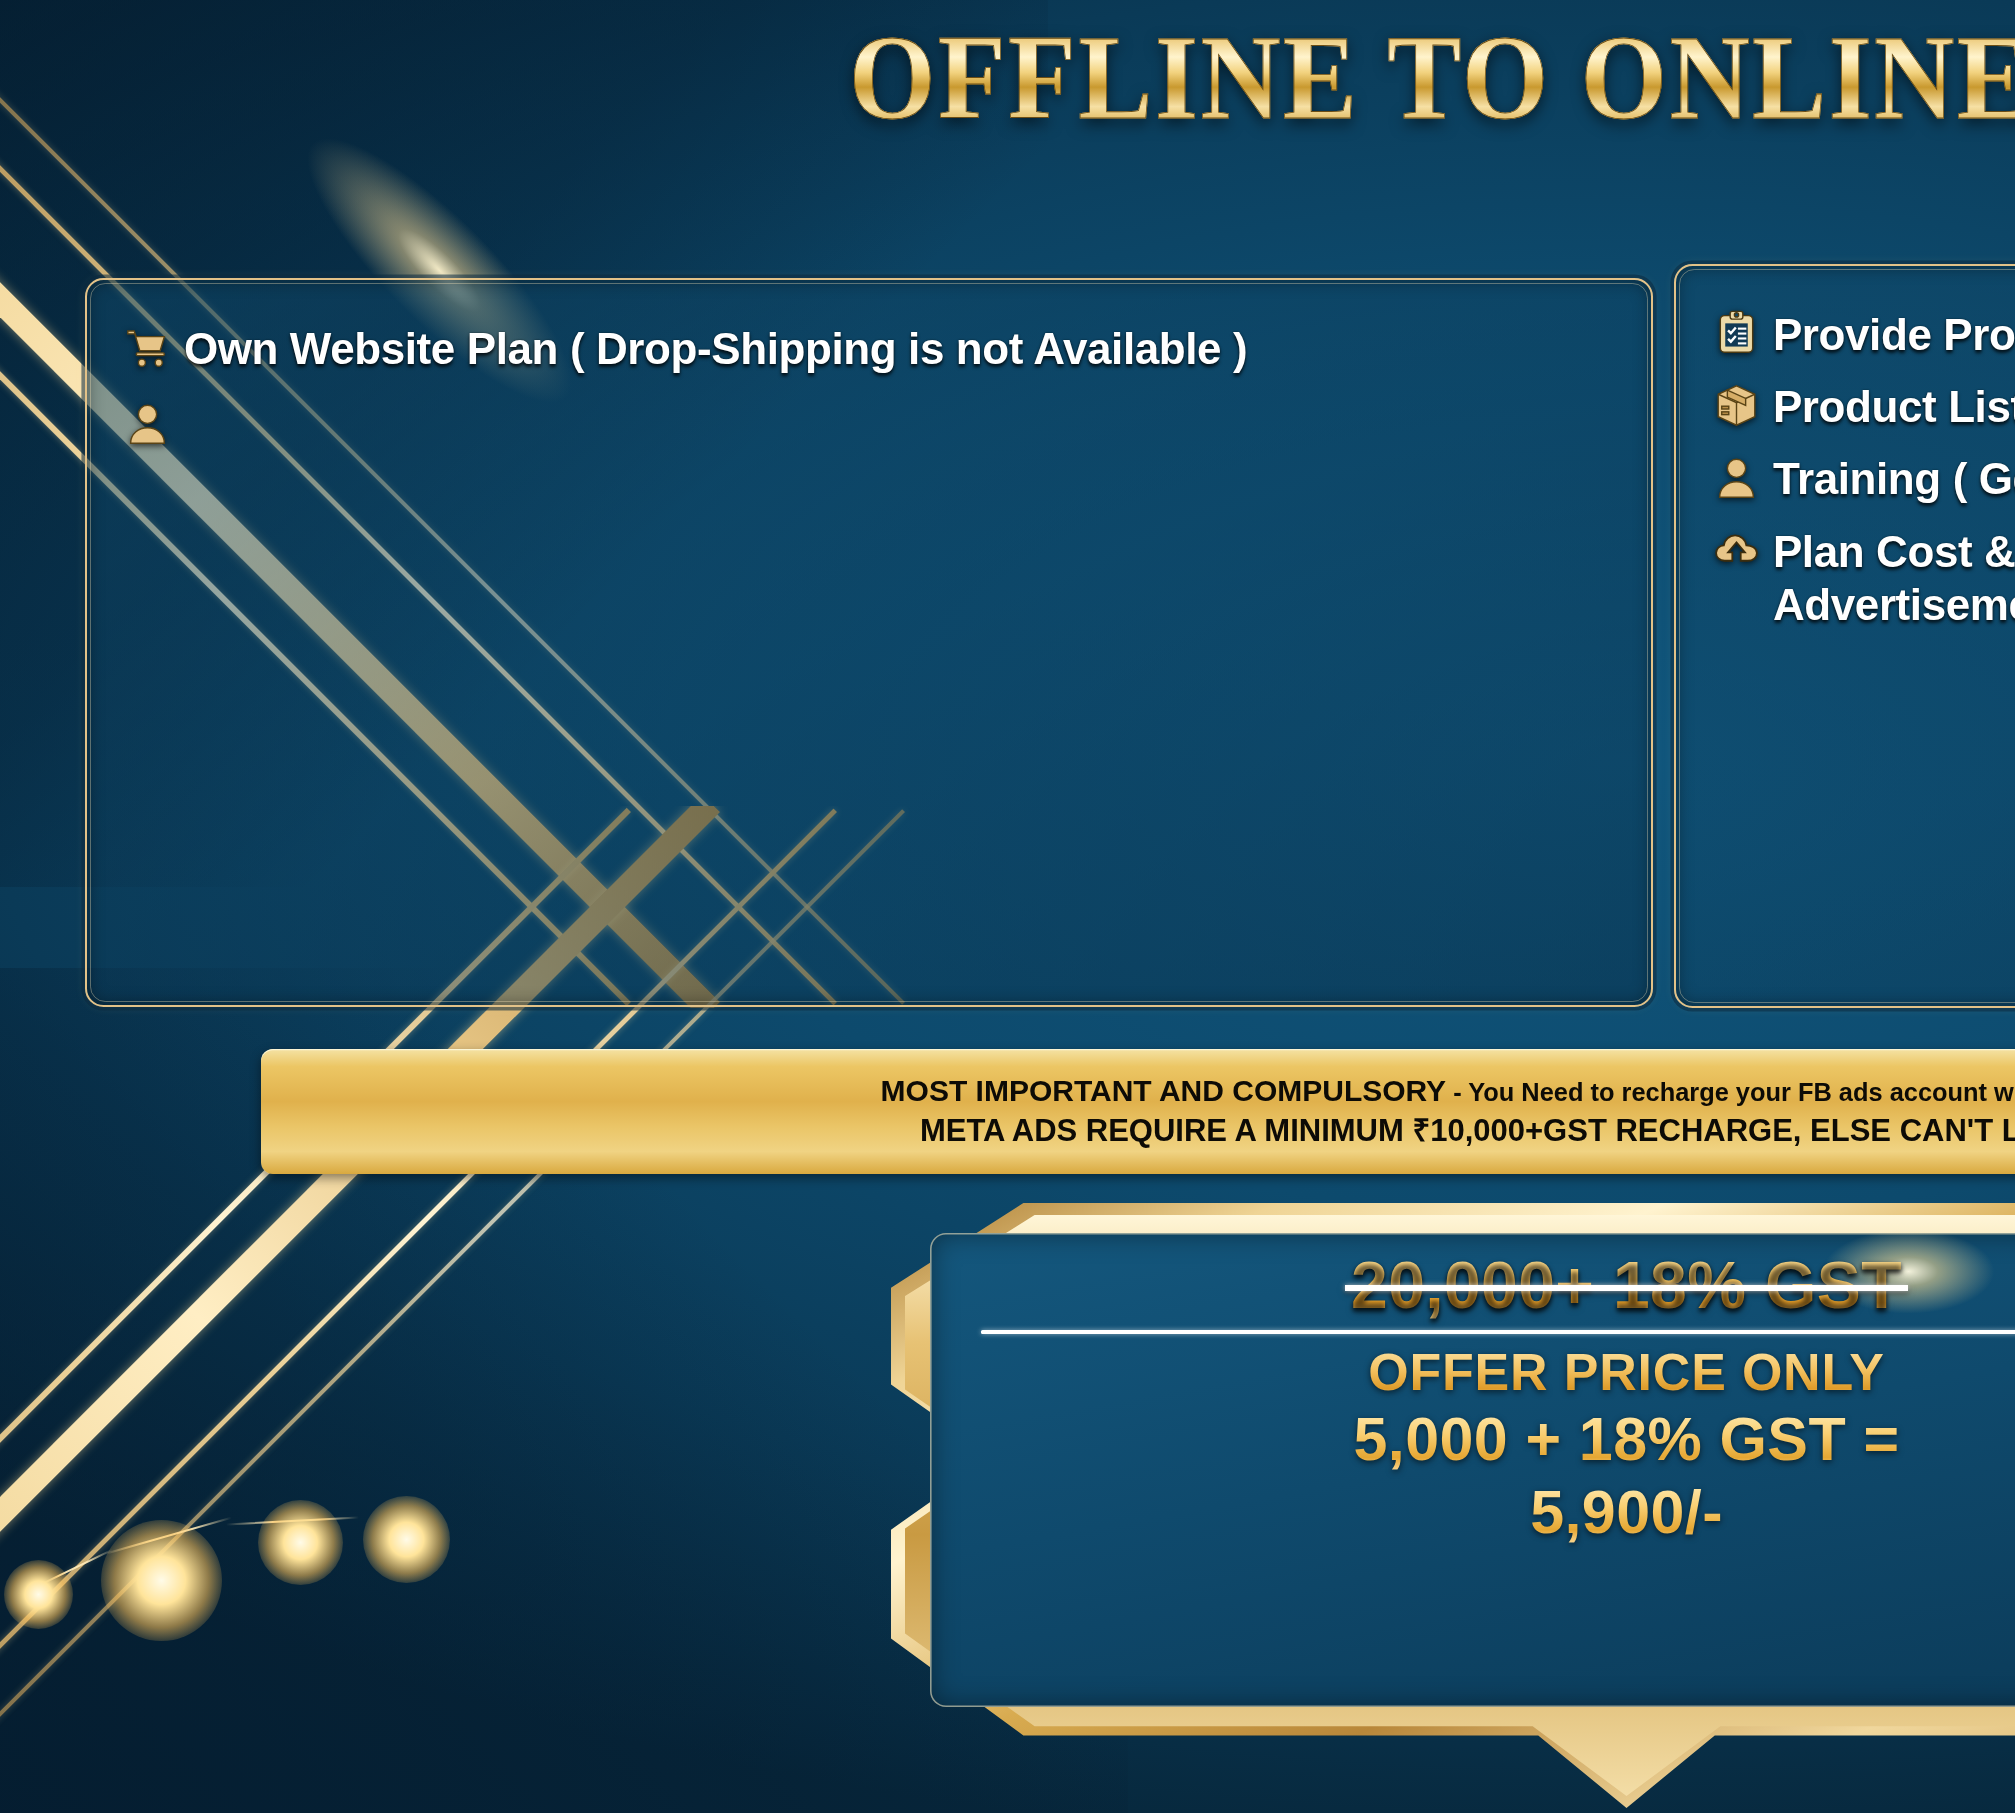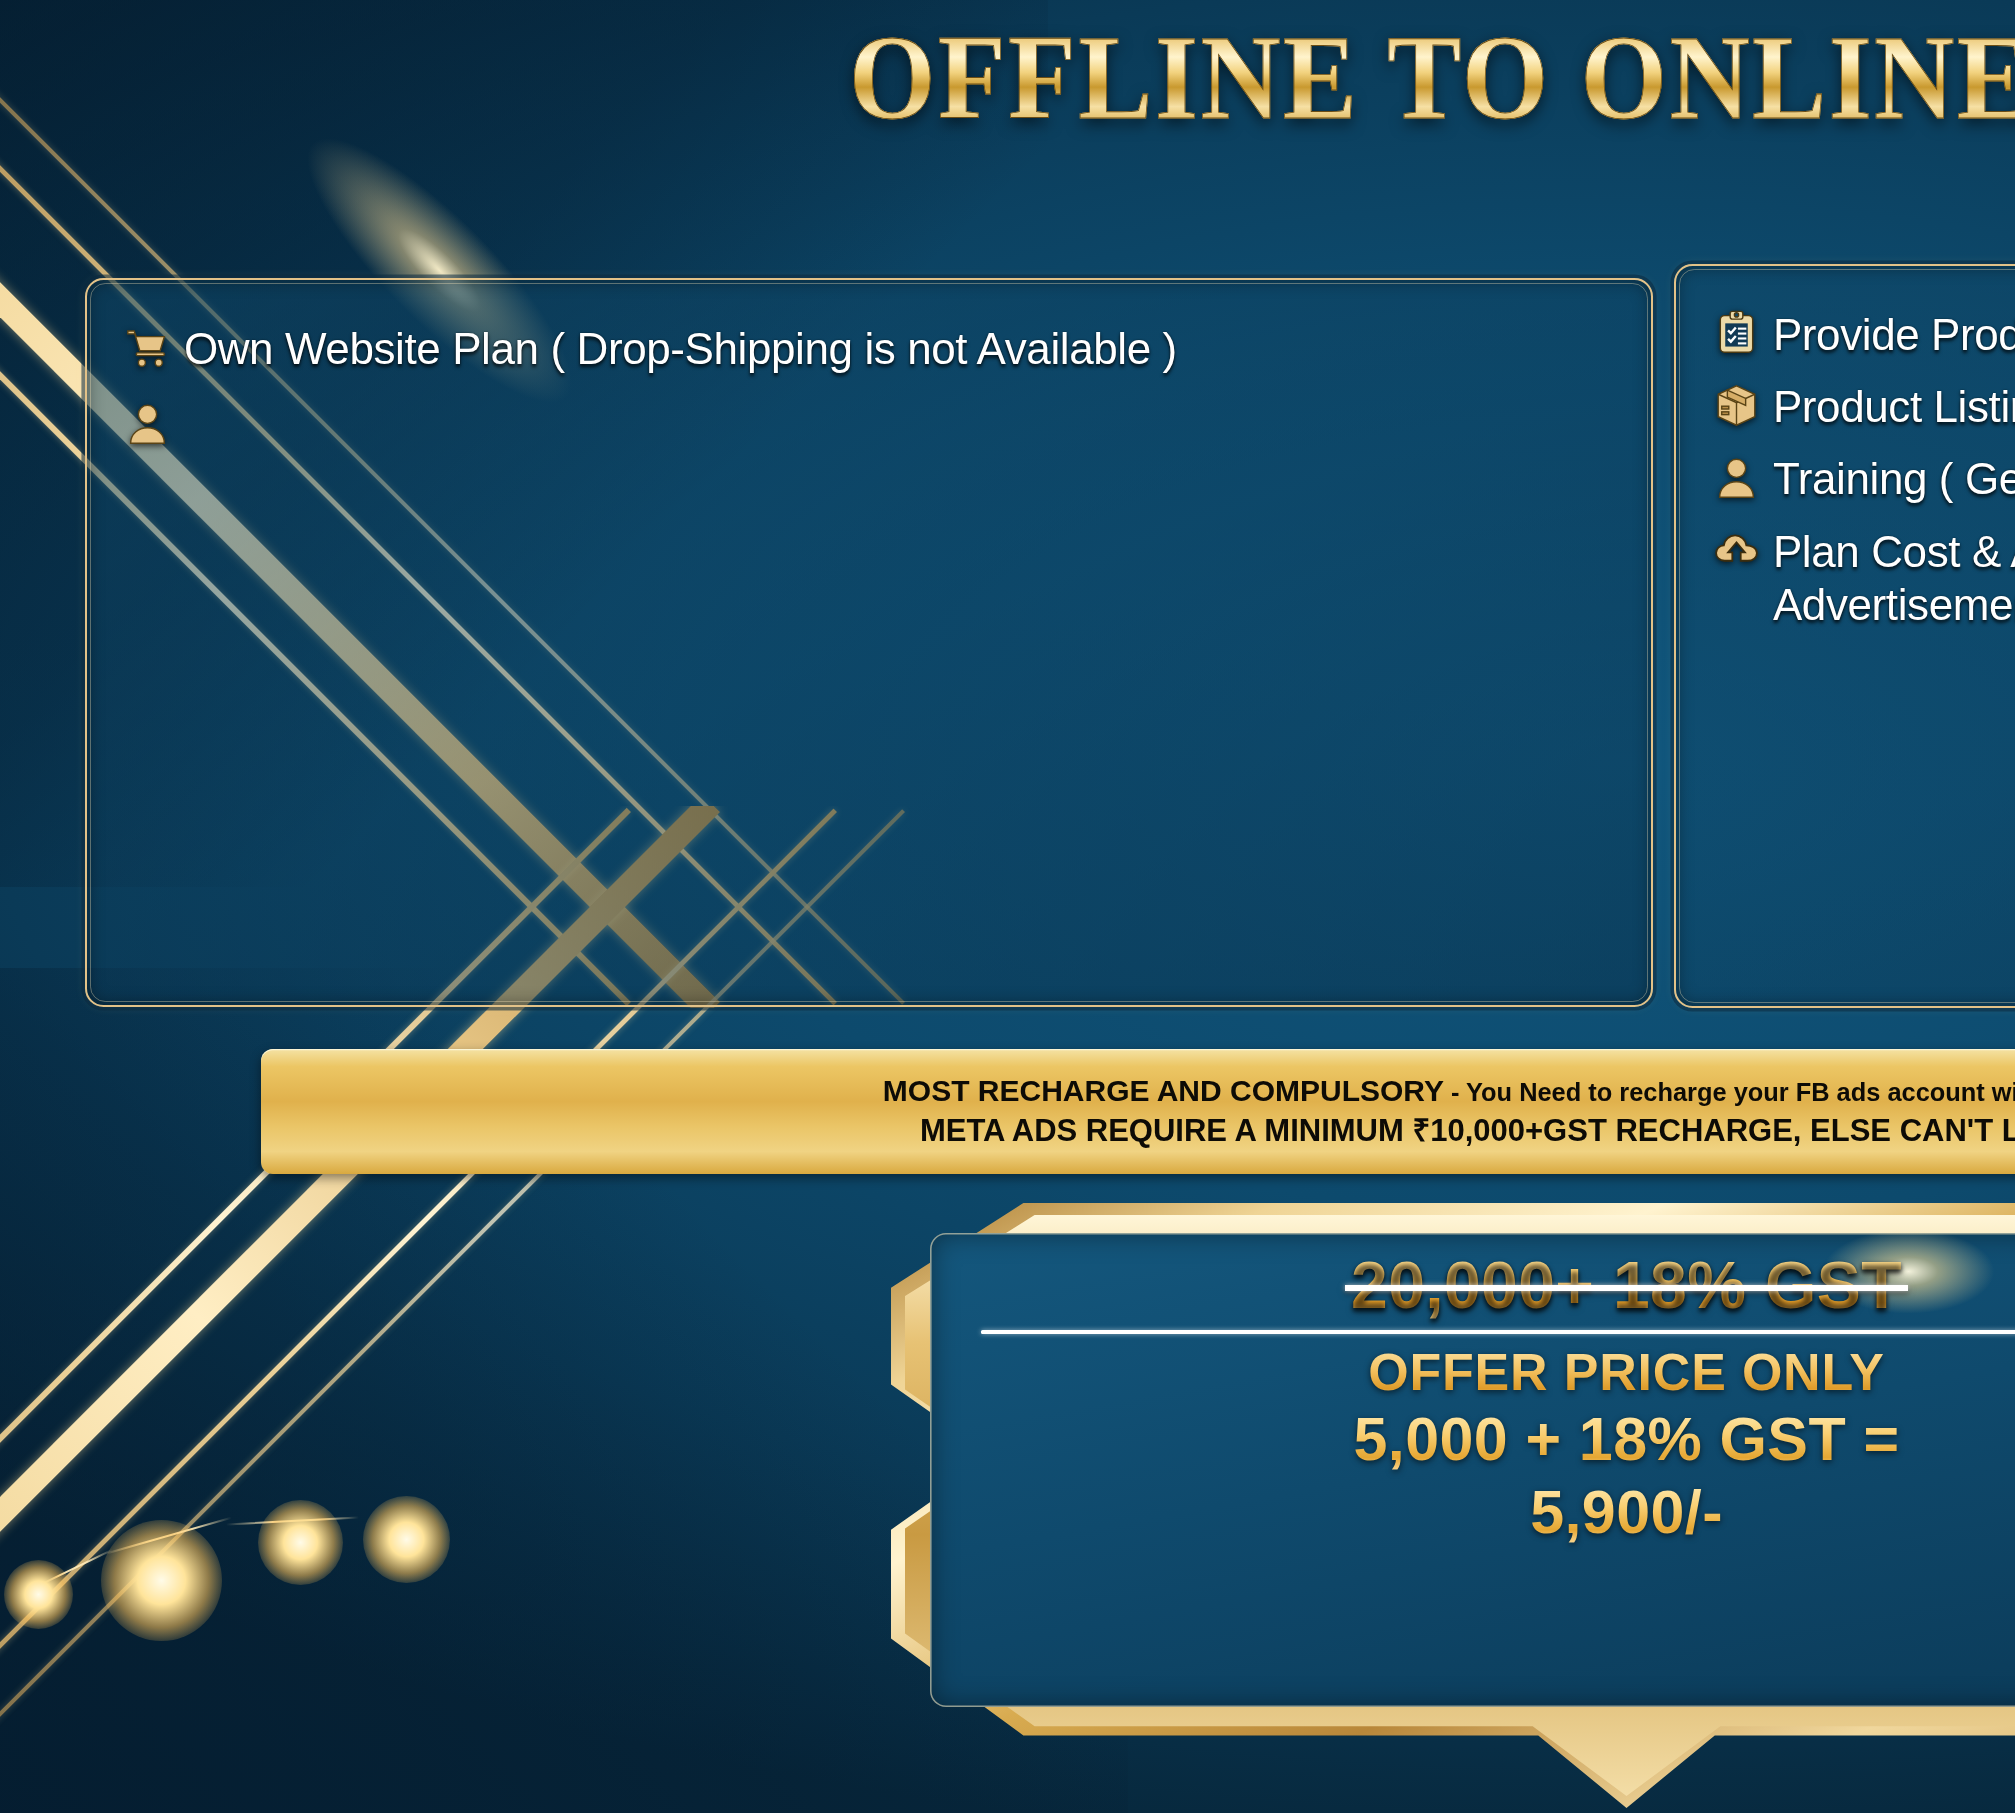--- a/index.html
+++ b/index.html
@@ -79,21 +79,21 @@
   }
   .panel-left{left:85px;top:278px;width:1568px;height:729px;}
   .panel-right{left:1674px;top:264px;width:1467px;height:744px;}
 
   .feat-list{position:absolute;left:0;top:0;width:100%;height:100%;padding:42px 22.6px 0 32px;}
   .feat{display:flex;align-items:flex-start;margin-bottom:23.4px;}
   .feat-icon{flex:0 0 auto;width:56px;height:53px;margin-right:8.9px;
     display:flex;align-items:flex-start;justify-content:center;padding-top:2.4px;}
   .feat-icon svg{width:45px;height:45px;filter:drop-shadow(0 2.4px 3.2px rgba(0,0,0,.65));}
   .feat-text{
-    color:#fff;font-weight:normal;font-size:44px;line-height:1.22;
+    color:#fff;font-weight:bold;font-size:44px;line-height:1.22;
     letter-spacing:-0.4px;
     text-shadow:0 2.8px 3.6px rgba(0,0,0,.75), 0 0 2px rgba(0,0,0,.55);
   }
   .panel-right .feat{margin-bottom:18.5px;}
 
   
   .gold-banner{
     position:absolute;left:261px;top:1049px;width:2716px;height:125px;
     border-radius:12px;
     background:linear-gradient(180deg,#f4e2a4 0%,#ecc664 14%,#e0b14c 42%,#eac567 62%,#f0d383 82%,#d9a93f 100%);
@@ -300,21 +300,21 @@
             </svg>
         </span>
         <span class="feat-text">Plan Cost &amp; Ads ( 5,000+ tax ( Plan Fee ) + 10,000+Tax ( For Advertisements )</span>
       </div>
 
     </div>
   </div>
 
   <div class="gold-banner">
     <div class="gb-line1">
-      <span class="gb-strong">MOST RECHARGE AND COMPULSORY</span><span class="gb-rest"> - You Need to recharge your FB ads account with 10,000+ GST for your ads</span>
+      <span class="gb-strong">MOST IMPORTANT AND COMPULSORY</span><span class="gb-rest"> - You Need to recharge your FB ads account with 10,000+ GST for your ads</span>
     </div>
     <div class="gb-line2">META ADS REQUIRE A MINIMUM ₹10,000+GST RECHARGE, ELSE CAN'T LIVE YOUR WEBSITE</div>
   </div>
 
   <div class="price-wrap">
     <div class="badge-outer"></div>
     <div class="badge-mid"></div>
     <div class="badge-inner">
       <div class="badge-flare"></div>
       <div>

